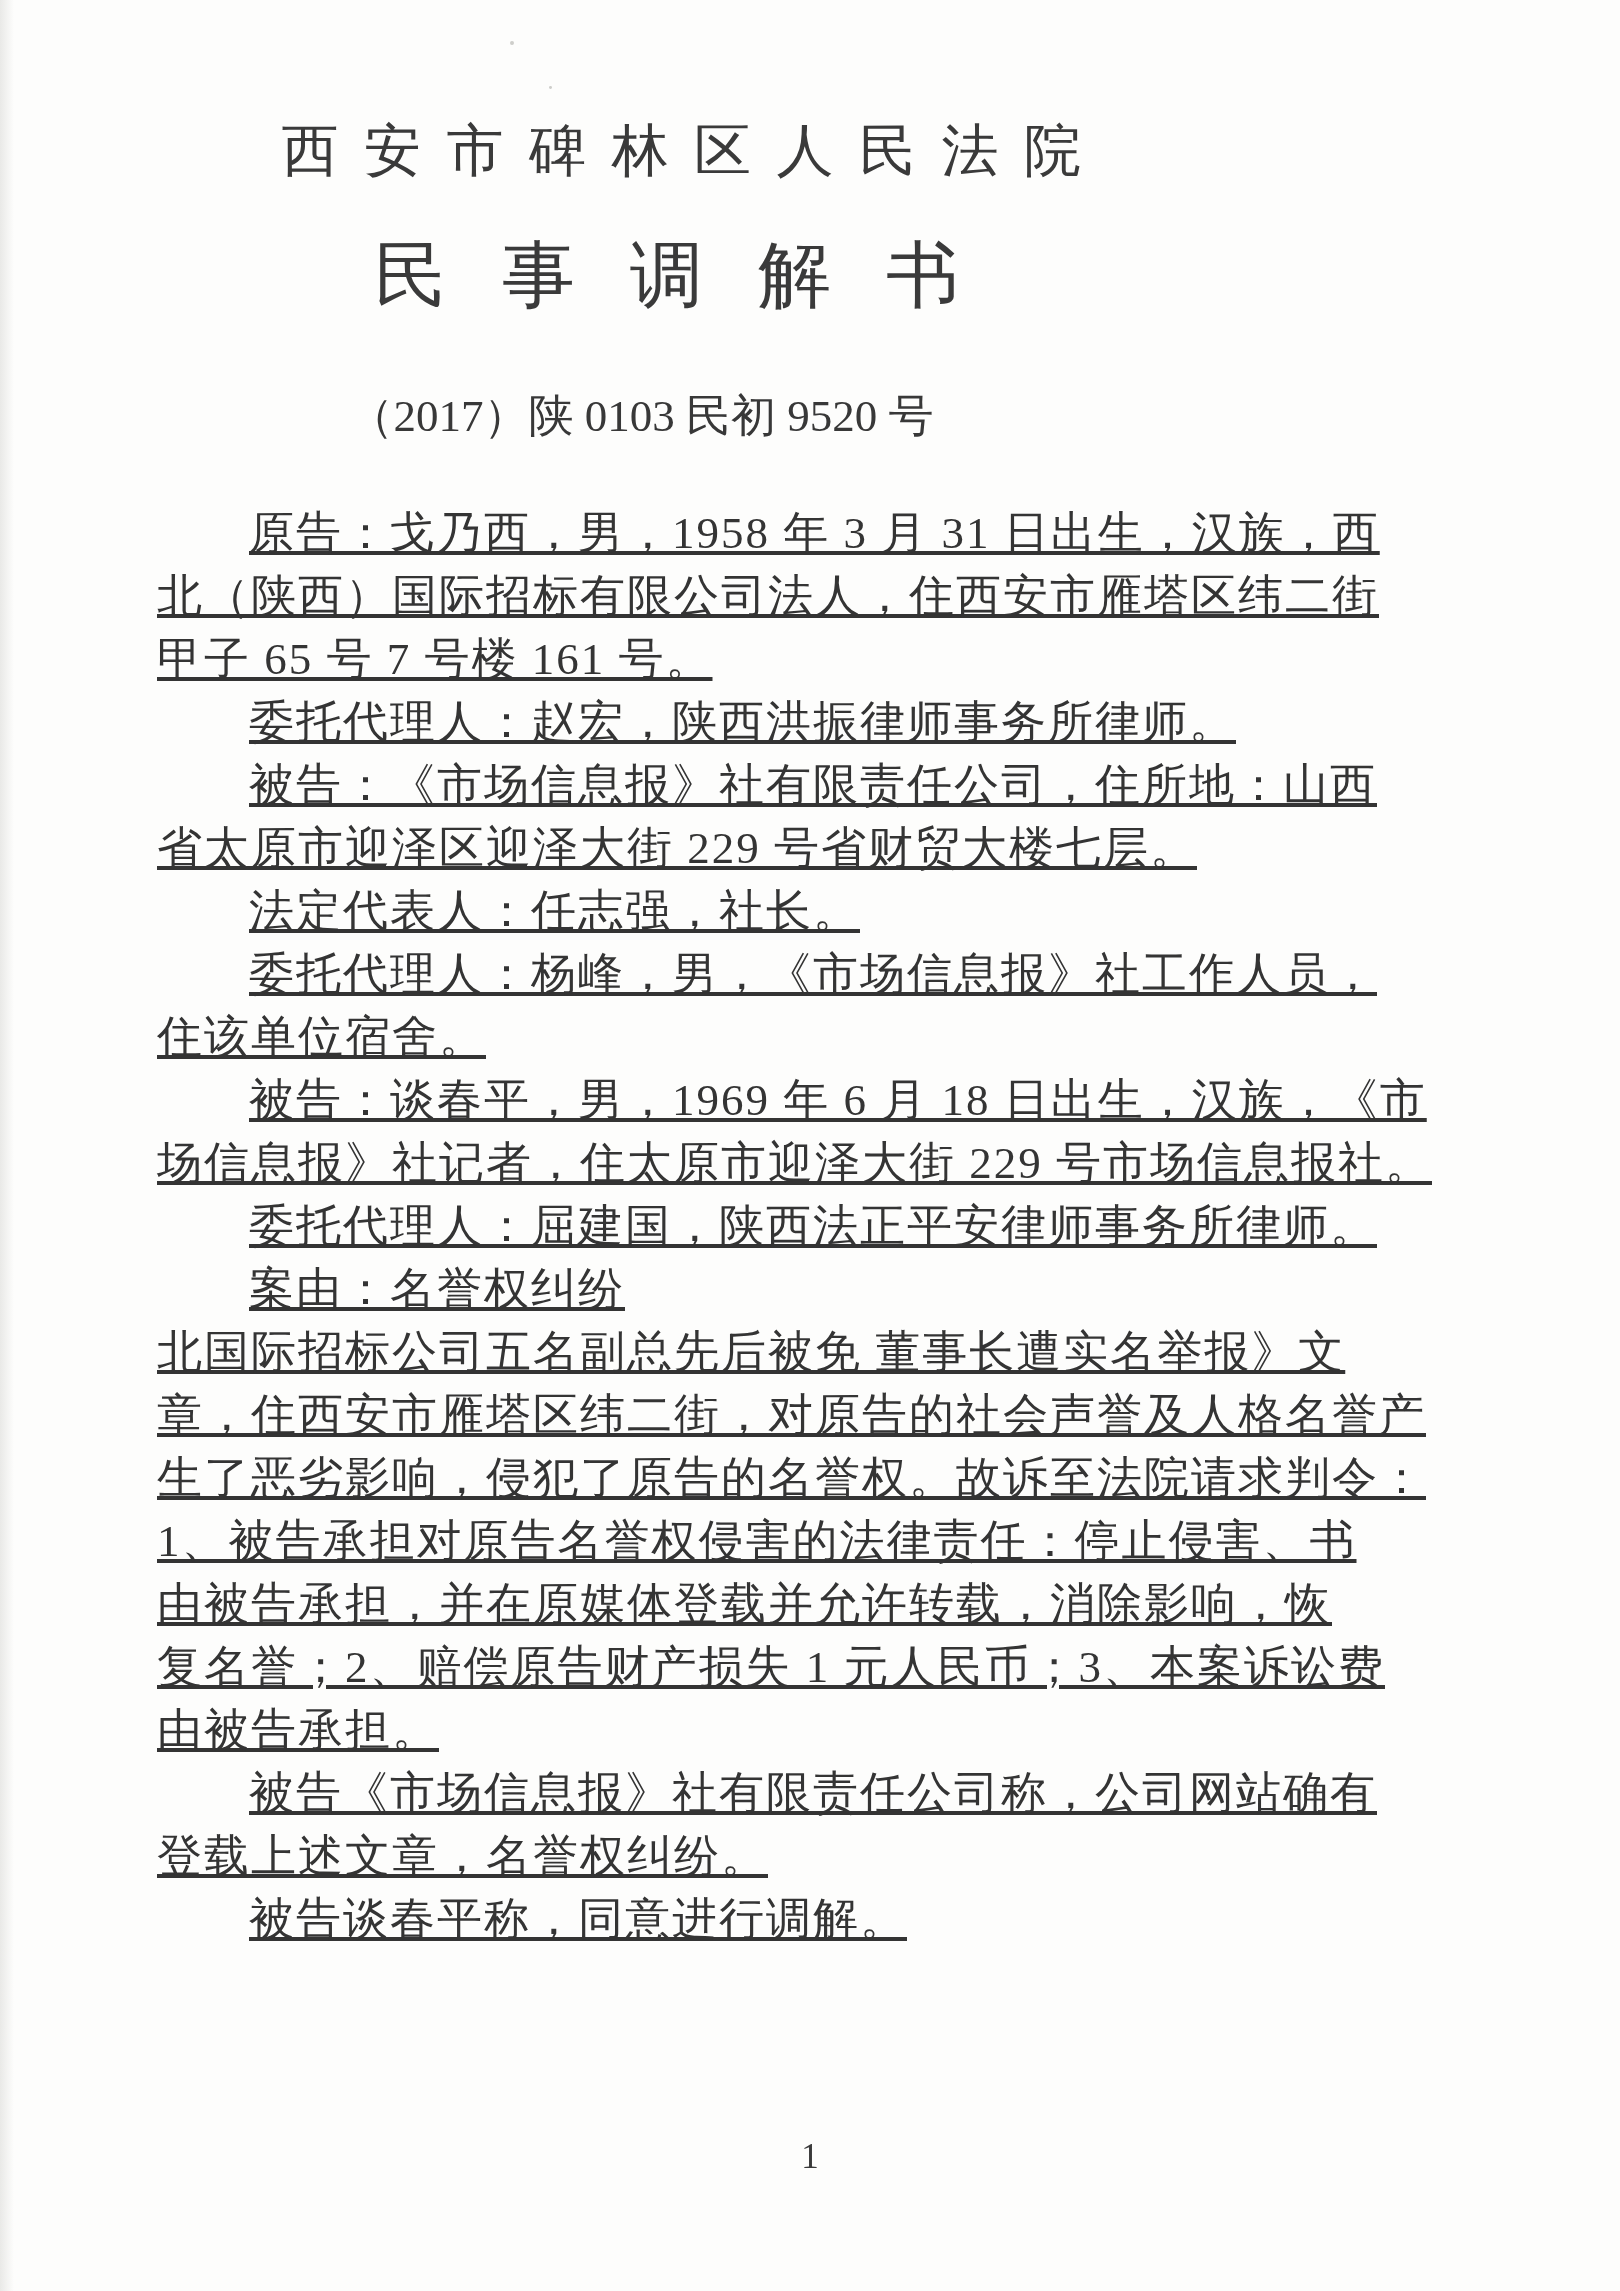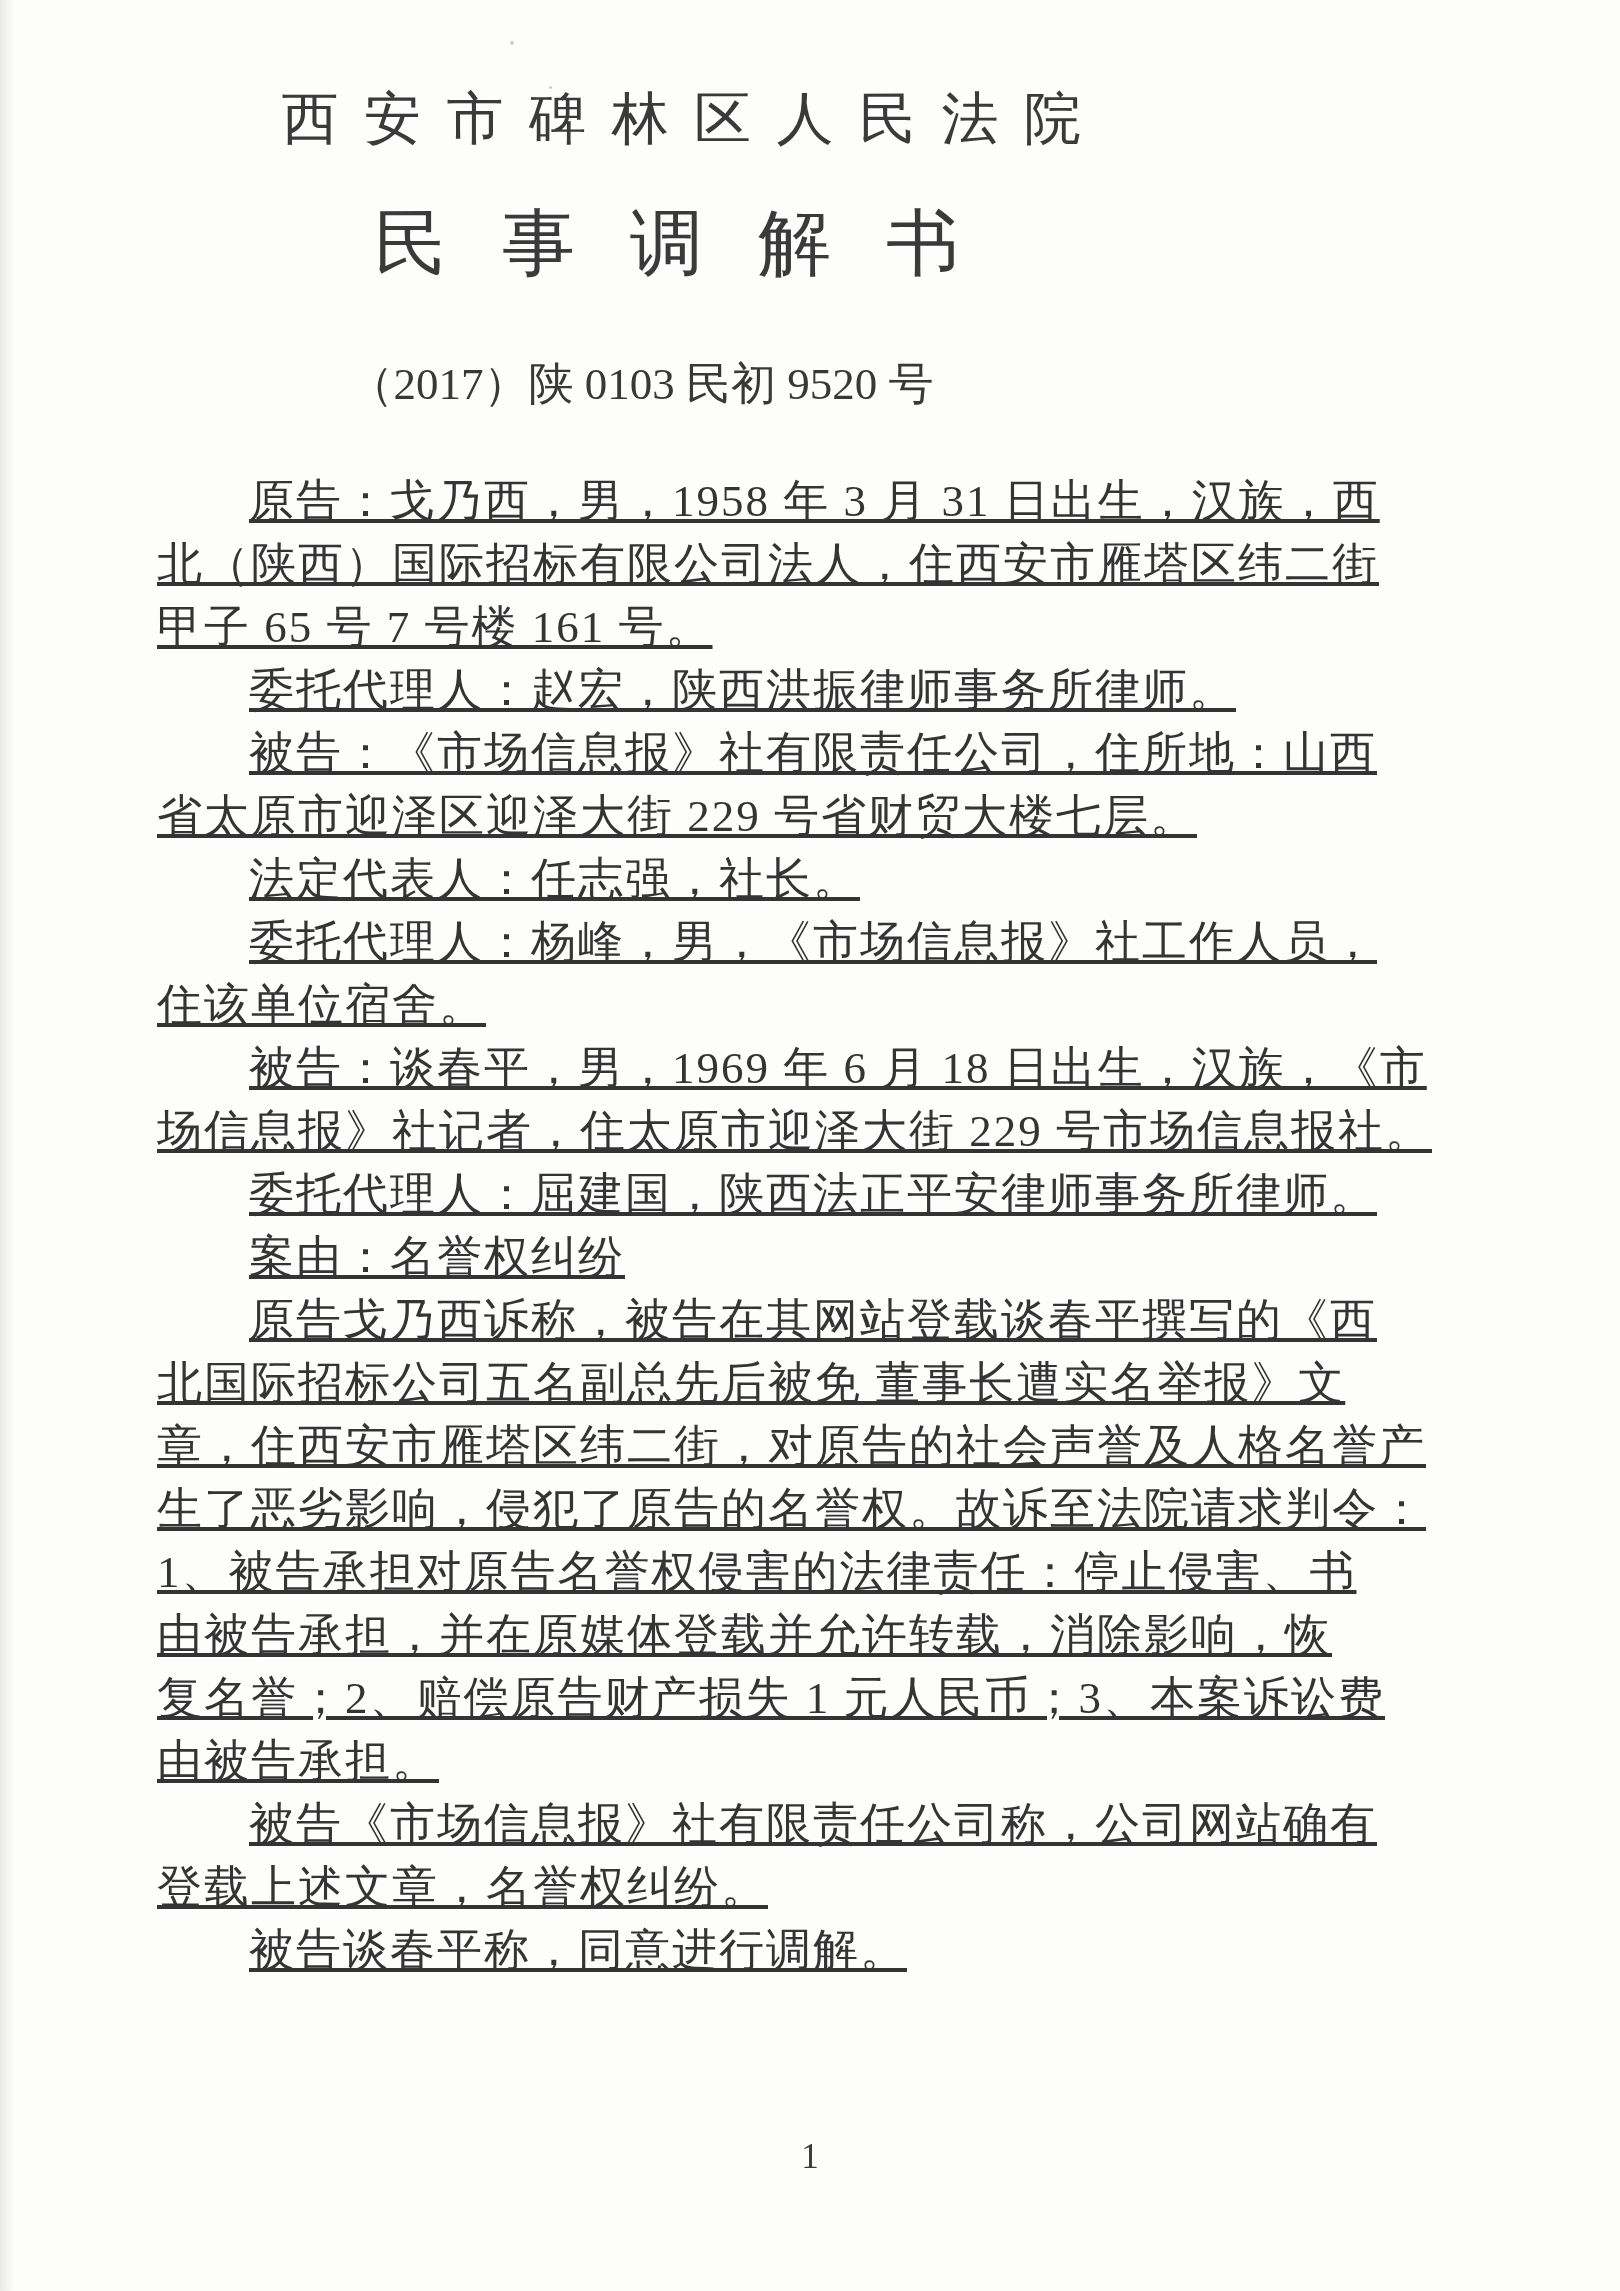--- a/index.html
+++ b/index.html
@@ -33,21 +33,21 @@
   }
   .speck-1 { left: 510px; top: 41px;  width: 3.9px; height: 3.9px; }
   .speck-2 { left: 549px; top: 86px;  width: 2.9px; height: 2.9px; }
 
   .titles {
     width: 1078px;
     margin-left: 155px;
   }
   .court-name {
     margin: 0;
-    padding-top: 84px;
+    padding-top: 116px;
     text-align: center;
     font-size: 57px;
     line-height: 69px;
     font-weight: 500;
     letter-spacing: 25.5px;
     color: #3a3a3a;
     white-space: nowrap;
   }
   .doc-type {
     margin: 47px 0 0 0;
@@ -128,21 +128,20 @@
       <p class="line">住该单位宿舍。</p>
 
       <p class="line indent">被告：谈春平，男，1969 年 6 月 18 日出生，汉族，《市</p>
 
       <p class="line">场信息报》社记者，住太原市迎泽大街 229 号市场信息报社。</p>
 
       <p class="line indent">委托代理人：屈建国，陕西法正平安律师事务所律师。</p>
 
       <p class="line indent">案由：名誉权纠纷</p>
 
-      <p class="line indent">原告戈乃西诉称，被告在其网站登载谈春平撰写的《西</p>
 
       <p class="line">北国际招标公司五名副总先后被免 董事长遭实名举报》文</p>
 
       <p class="line">章，住西安市雁塔区纬二街，对原告的社会声誉及人格名誉产</p>
 
       <p class="line">生了恶劣影响，侵犯了原告的名誉权。故诉至法院请求判令：</p>
 
       <p class="line">1、被告承担对原告名誉权侵害的法律责任：停止侵害、书</p>
 
       <p class="line">由被告承担，并在原媒体登载并允许转载，消除影响，恢</p>

